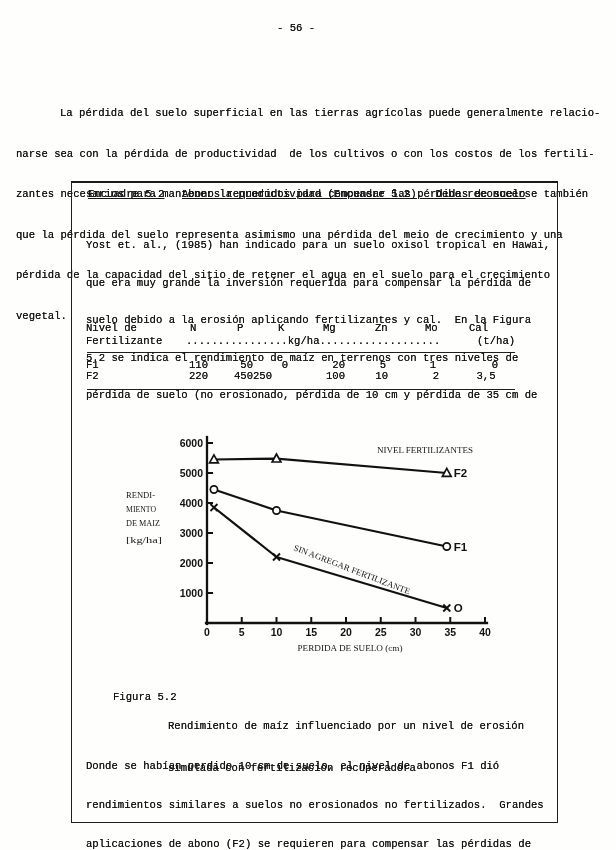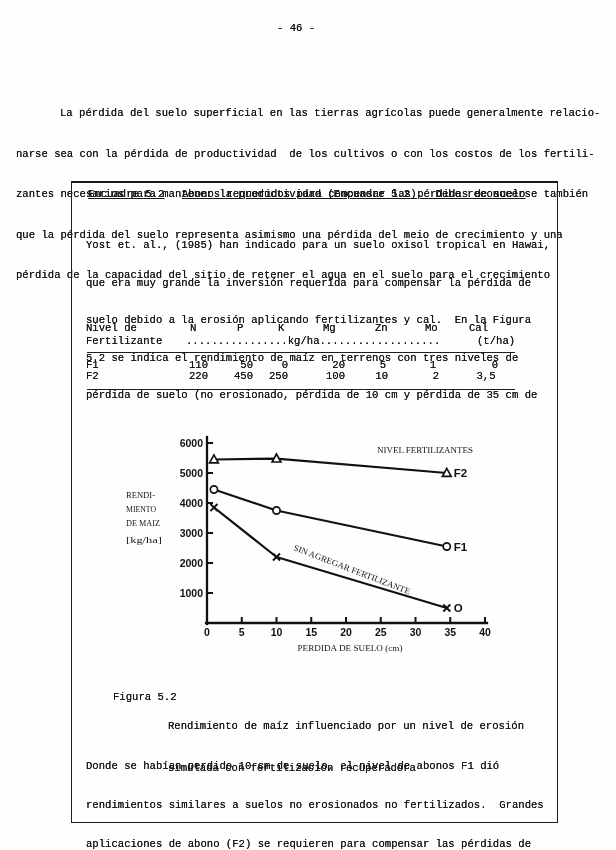--- a/index.html
+++ b/index.html
@@ -46,28 +46,29 @@
   #chart-svg .serif { font-family:"Liberation Serif", "DejaVu Serif", serif; font-size:8.6px; fill:#151515; }
 
   .fig-label { left:85px; top:691px;margin-left:28px; }
   .fig-cap { left:168px; top:691px; line-height:14px; }
   .fig-cap .line { display:block; }
   .concl { left:86px; top:734px; line-height:13px; }
 </style>
 </head>
 <body>
 
-<div class="mono abs page-num">- 46 -</div>
+<div class="mono abs page-num">- 56 -</div>
 
 <div class="mono abs intro">
   <span class="line first">La pérdida del suelo superficial en las tierras agrícolas puede generalmente relacio-</span>
   <span class="line">narse sea con la pérdida de productividad  de los cultivos o con los costos de los fertili-</span>
   <span class="line">zantes necesarios para mantener la productividad (Encuadre 5.2).  Debe reconocerse también</span>
   <span class="line">que la pérdida del suelo representa asimismo una pérdida del meio de crecimiento y una</span>
   <span class="line">pérdida de la capacidad del sitio de retener el agua en el suelo para el crecimiento</span>
+  <span class="line">vegetal.</span>
 </div>
 
 <div class="box"></div>
 
 <div class="mono abs box-label">Encuadre 5.2</div>
 <div class="mono abs box-title">Abonos requeridos para compensar las pérdidas de suelo</div>
 
 <div class="mono abs box-para">
   <span class="line">Yost et. al., (1985) han indicado para un suelo oxisol tropical en Hawai,</span>
   <span class="line">que era muy grande la inversión requerida para compensar la pérdida de</span>
@@ -98,21 +99,21 @@
   <div class="mono abs cell r1" style="left:223px;">50</div>
   <div class="mono abs cell r1" style="left:258px;">0</div>
   <div class="mono abs cell r1" style="left:315px;">20</div>
   <div class="mono abs cell r1" style="left:356px;">5</div>
   <div class="mono abs cell r1" style="left:406px;">1</div>
   <div class="mono abs cell r1" style="left:468px;">0</div>
 
   <div class="mono abs r2" style="left:86px;">F2</div>
   <div class="mono abs cell r2" style="left:178px;">220</div>
   <div class="mono abs cell r2" style="left:223px;">450</div>
-  <div class="mono abs cell r2" style="left:258px;text-align:right;">250</div>
+  <div class="mono abs cell r2" style="left:242px;text-align:right;">250</div>
   <div class="mono abs cell r2" style="left:315px;">100</div>
   <div class="mono abs cell r2" style="left:358px;">10</div>
   <div class="mono abs cell r2" style="left:409px;">2</div>
   <div class="mono abs cell r2" style="left:471px;text-align:center;">3,5</div>
 
   <div class="rule" style="top:389px;"></div>
 </div>
 
 <div id="chart-wrap">
   <svg id="chart-svg" viewBox="100 425 420 240" xmlns="http://www.w3.org/2000/svg">

